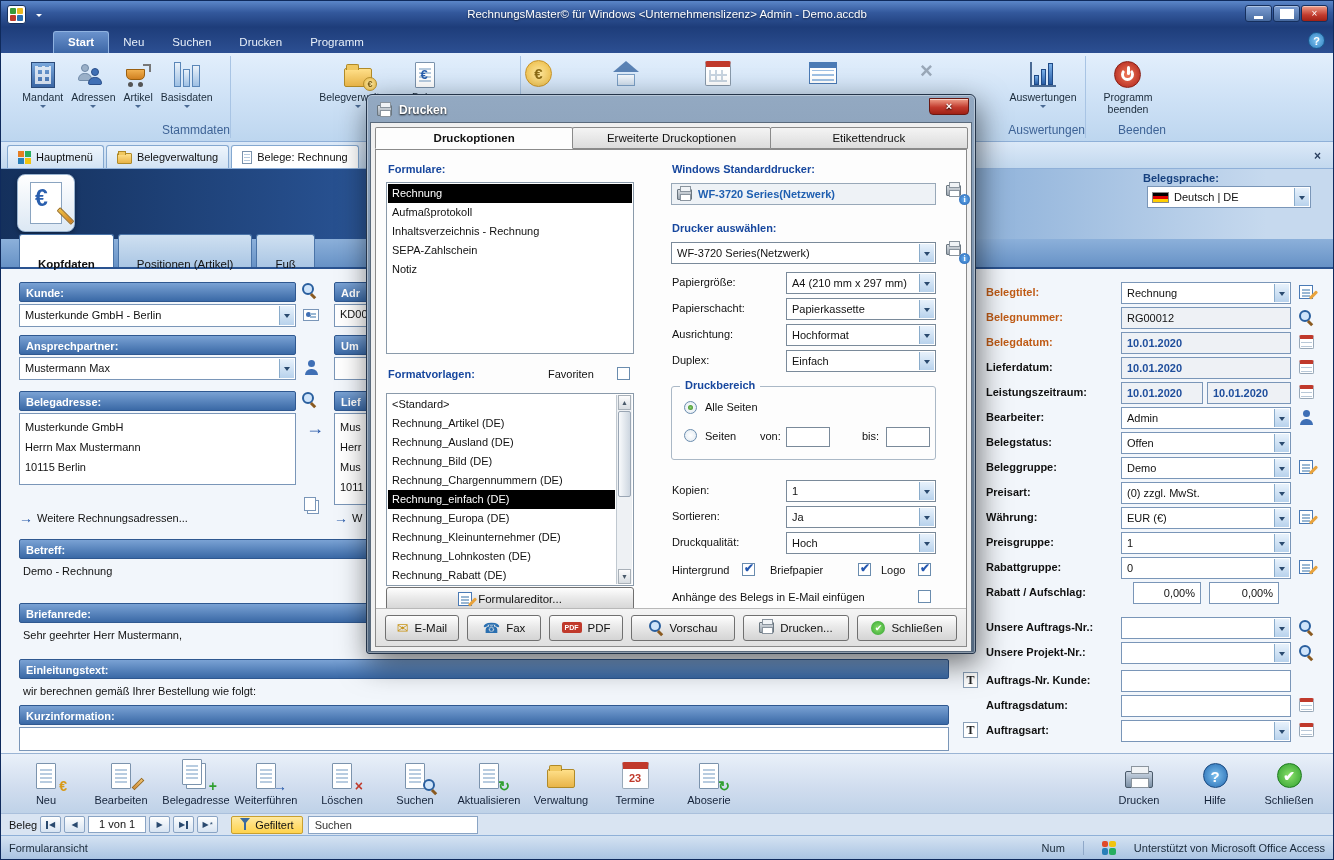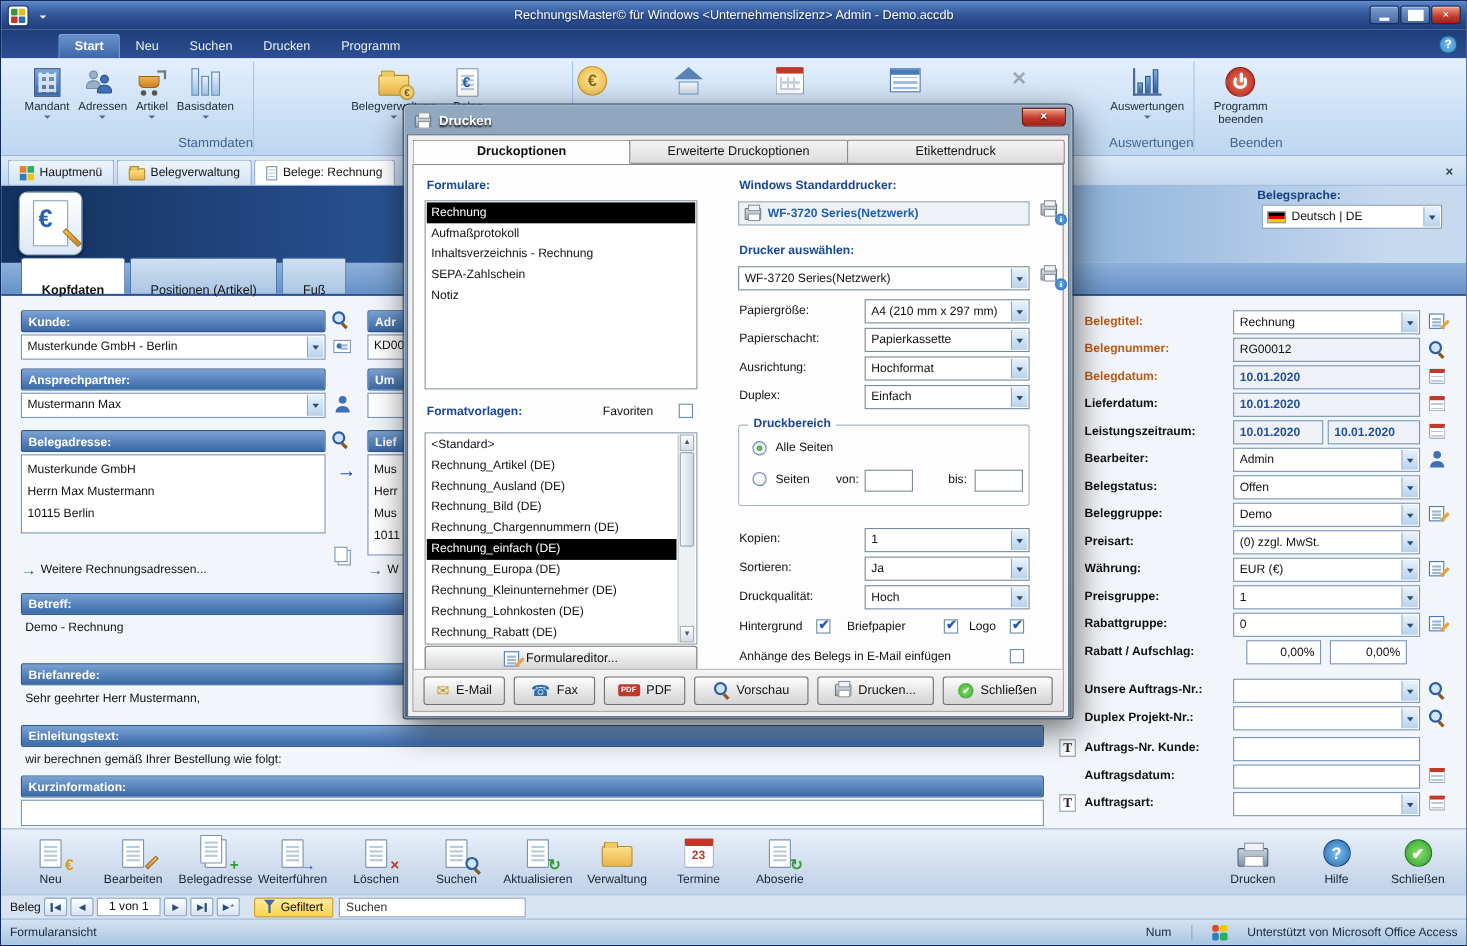--- a/index.html
+++ b/index.html
@@ -515,21 +515,21 @@
       <div class="rlabel">Rabatt / Aufschlag:</div>
       <div class="rval" style="left:172px;width:68px;text-align:right;padding-right:5px"><span>0,00%</span></div>
       <div class="rval" style="left:248px;width:70px;text-align:right;padding-right:5px"><span>0,00%</span></div>
     </div>
     <div class="rrow" style="top:448px">
       <div class="rlabel">Unsere Auftrags-Nr.:</div>
       <div class="rval"><span></span><span class="ddbtn"></span></div>
       <span class="ricon mag"></span>
     </div>
     <div class="rrow" style="top:473px">
-      <div class="rlabel">Duplex Projekt-Nr.:</div>
+      <div class="rlabel">Unsere Projekt-Nr.:</div>
       <div class="rval"><span></span><span class="ddbtn"></span></div>
       <span class="ricon mag"></span>
     </div>
     <div class="rrow" style="top:501px">
       <span class="t-ic tslot">T</span>
       <div class="rlabel">Auftrags-Nr. Kunde:</div>
       <div class="rval"><span></span></div>
     </div>
     <div class="rrow" style="top:526px">
       <div class="rlabel">Auftragsdatum:</div>

